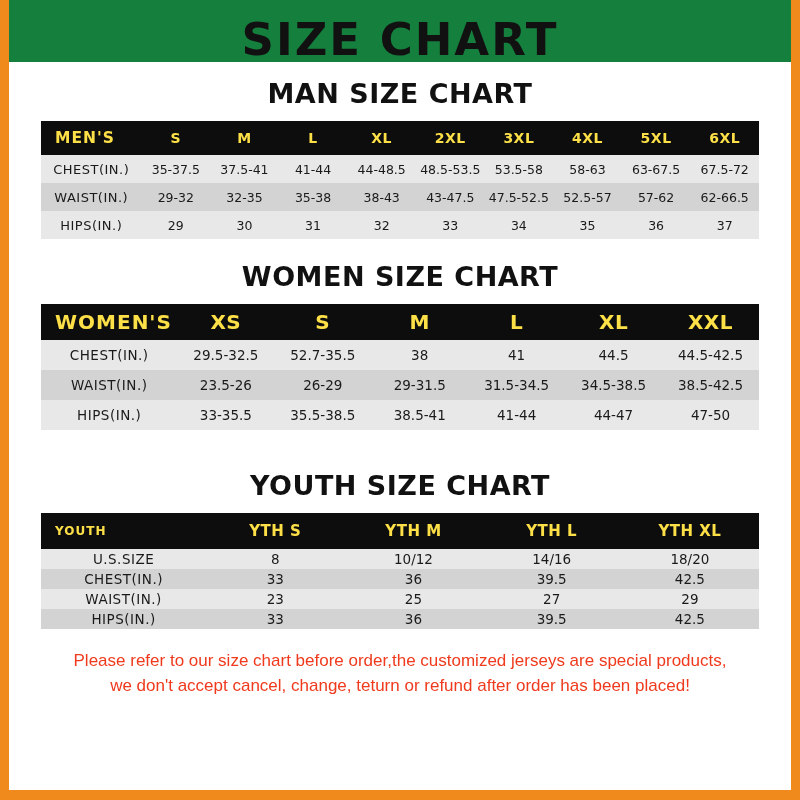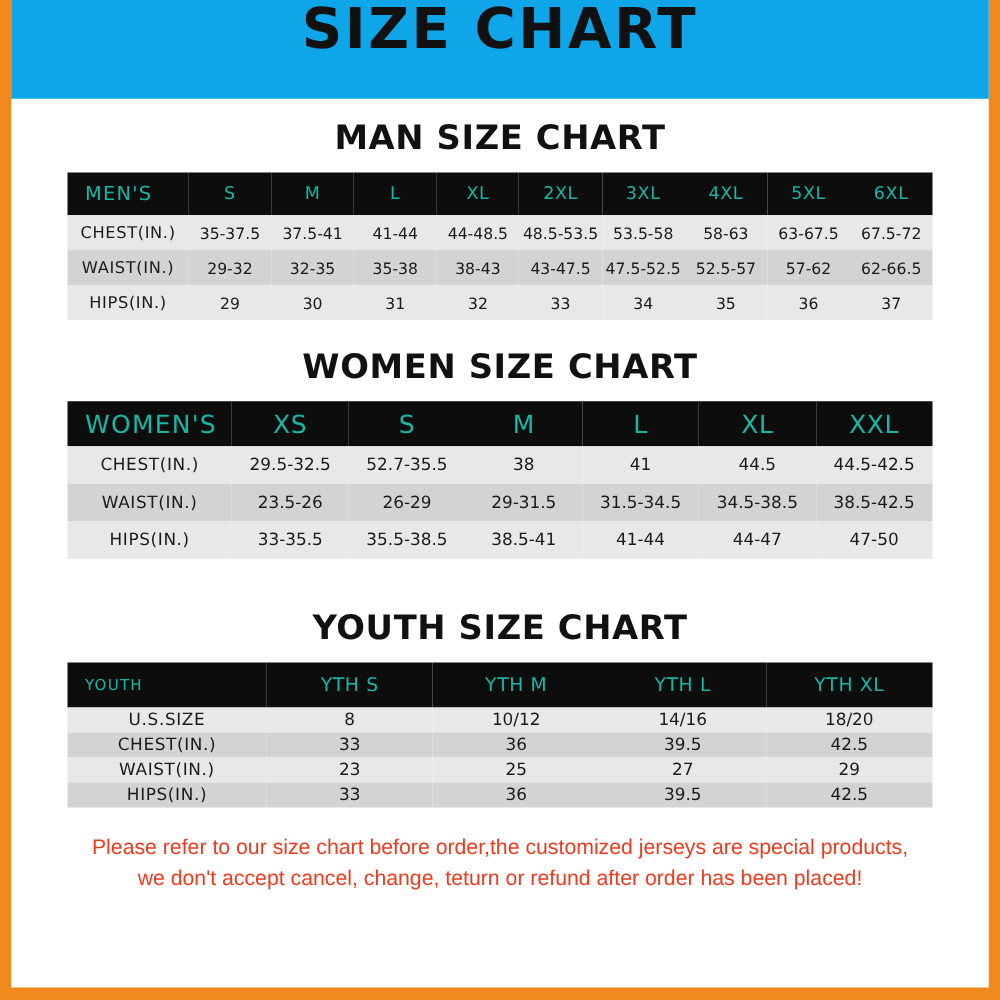--- a/index.html
+++ b/index.html
@@ -16,36 +16,36 @@
   .page {
     position: relative;
     width: 800px;
     height: 800px;
     background: #ffffff;
     box-sizing: border-box;
     border-left: 9px solid #f08a1c;
     border-right: 9px solid #f08a1c;
   }
   .banner {
-    height: 79px;
-    background: #0ea5e9;
+    height: 62px;
+    background: #15803d;
     display: flex;
-    align-items: flex-start;
+    align-items: flex-end;
     justify-content: center;
   }
   .banner-title {
     font-family: "DejaVu Sans", sans-serif;
     font-weight: bold;
     font-size: 45px;
     letter-spacing: 2px;
     color: #111111;
     line-height: 1;
   }
   .section {
-    padding: 0 45px;
+    padding: 0 32px;
   }
   .section-title {
     text-align: center;
     font-family: "DejaVu Sans", sans-serif;
     font-weight: bold;
     font-size: 27px;
     color: #111111;
     letter-spacing: 0.5px;
   }
   .mst { margin-top: 16px; margin-bottom: 12px; }
@@ -63,22 +63,22 @@
     font-size: 12.5px;
     color: #1a1a1a;
     padding: 0;
     height: 28px;
     vertical-align: middle;
   }
   thead tr {
     background: #0d0d0d;
   }
   thead th {
-    color: #14b8a6;
-    font-weight: normal;
+    color: #fde047;
+    font-weight: bold;
     font-size: 14px;
     height: 34px;
     letter-spacing: 0.5px;
   }
   thead th.rowlabel {
     text-align: left;
     padding-left: 14px;
     font-size: 15.5px;
     letter-spacing: 1px;
   }

